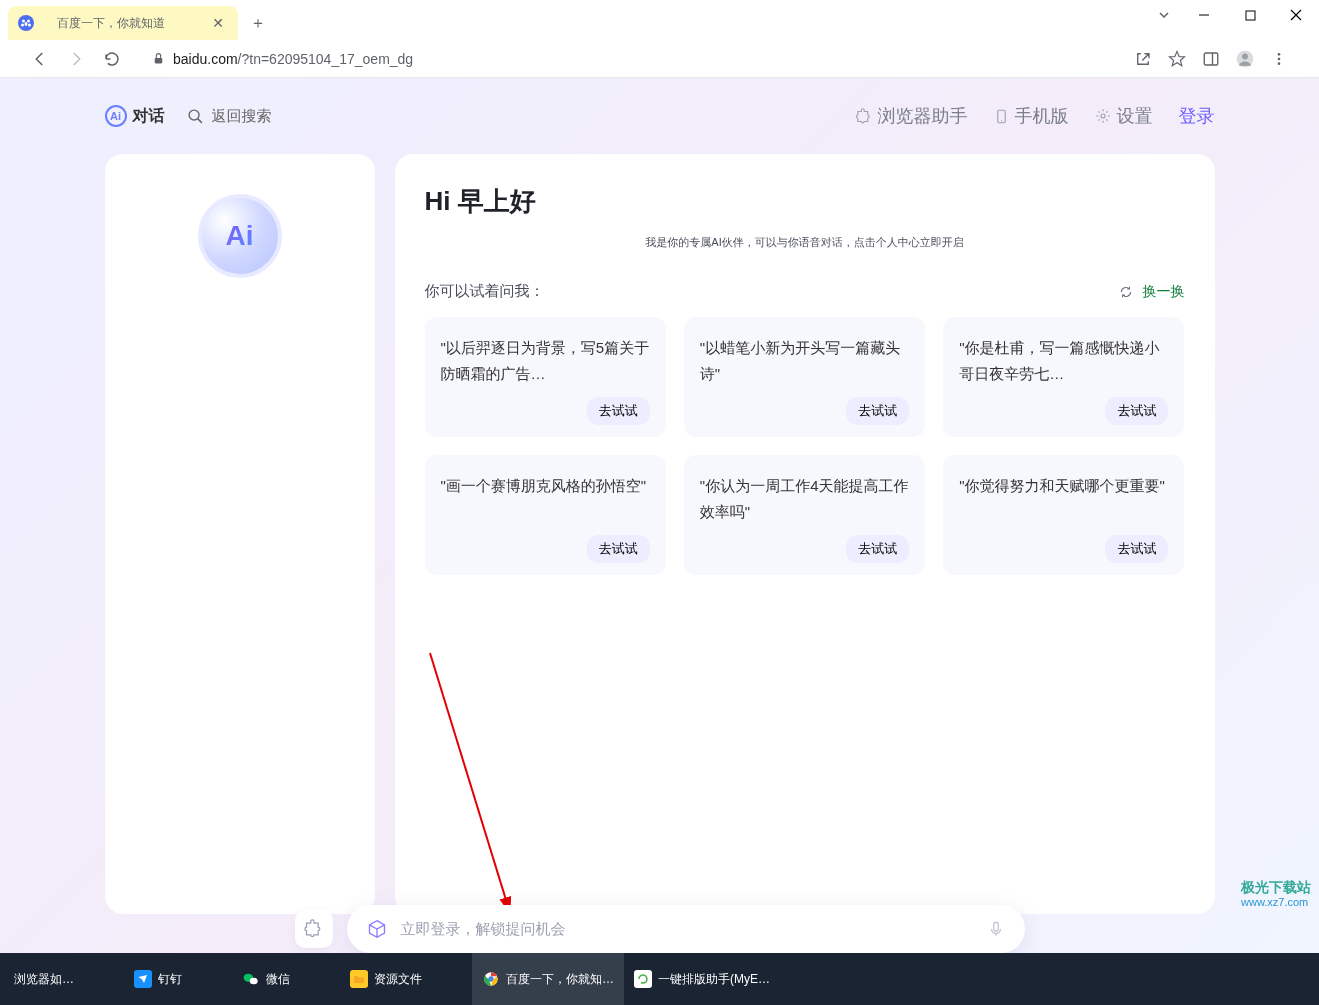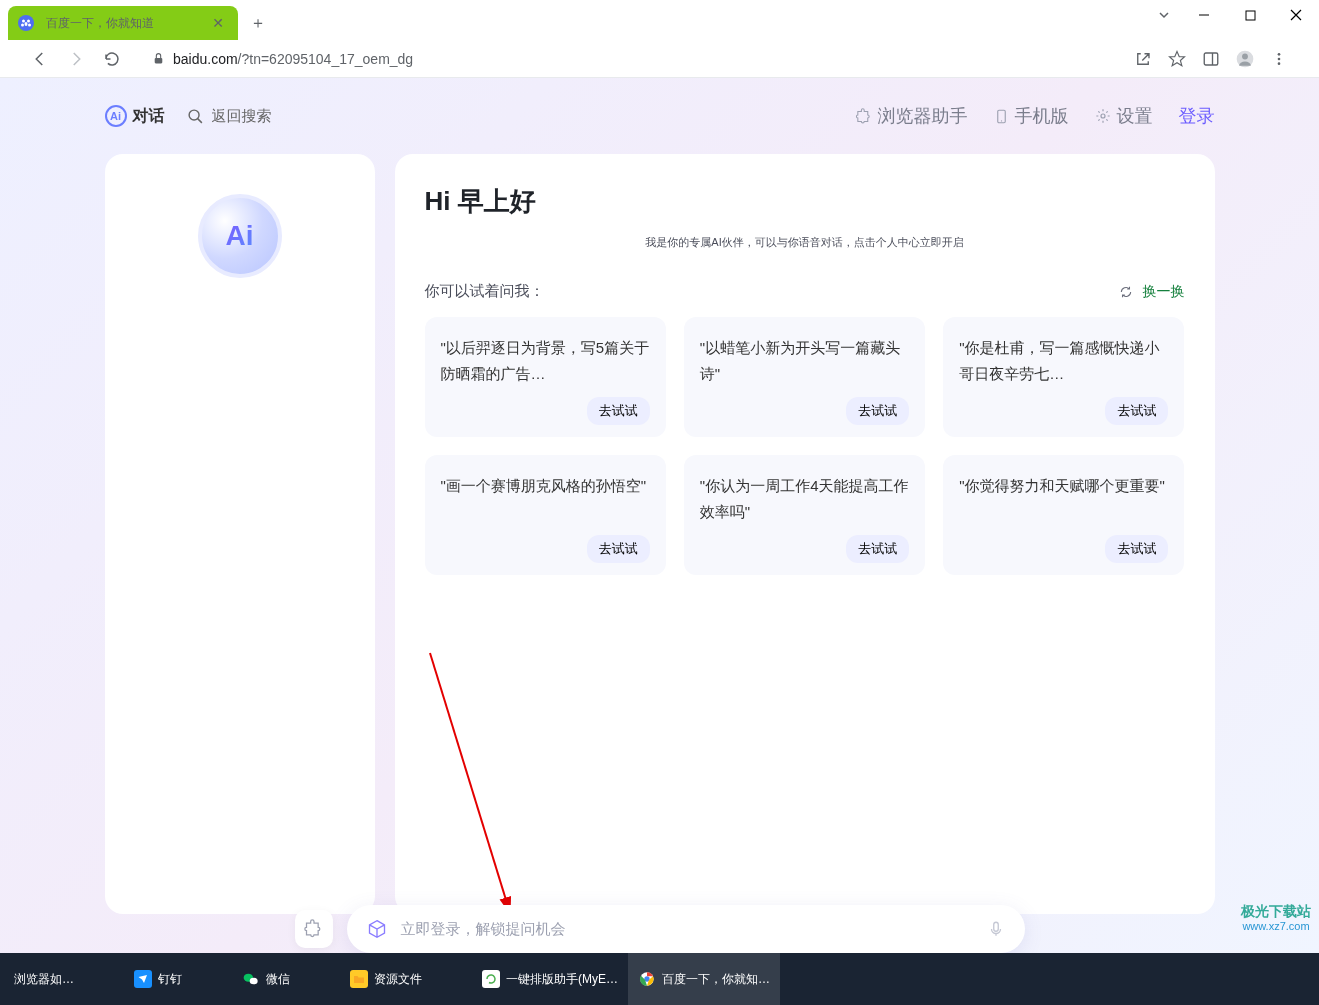--- a/index.html
+++ b/index.html
@@ -1,20 +1,20 @@
 <!DOCTYPE html>
 <html><head>
 <meta charset="utf-8">
 <style>
 * { margin: 0; padding: 0; box-sizing: border-box; font-family: "Microsoft YaHei", sans-serif; }
 body { width: 1319px; height: 1005px; overflow: hidden; background: #fff; position: relative; }
 
 
 .titlebar { height: 40px; background: #fff; display: flex; align-items: flex-end; position: relative; }
-.tab { display: flex; align-items: center; background: #84cc16; height: 34px; padding: 0 12px 0 10px; margin-left: 8px; border-radius: 8px 8px 0 0; gap: 12px; min-width: 230px; position: relative; }
+.tab { display: flex; align-items: center; background: #fef9c3; height: 34px; padding: 0 12px 0 10px; margin-left: 8px; border-radius: 8px 8px 0 0; gap: 23px; min-width: 230px; position: relative; }
 .tab-favicon { width: 16px; height: 16px; background: #4e6ef2; border-radius: 50%; display:flex;align-items:center;justify-content:center;color:#fff;font-size:10px;}
 .tab-title { font-size: 12px; color: #5f6368; flex: 1; }
 .tab-close { width: 16px; height: 16px; display:flex;align-items:center;justify-content:center; color:#5f6368; cursor:pointer; font-size:14px;}
 .new-tab { width: 28px; height: 28px; display:flex;align-items:center;justify-content:center; color:#5f6368; cursor:pointer; margin-left:6px; margin-bottom:3px;}
 .window-controls { position: absolute; right: 0; top: 0; display: flex; height: 30px; }
 .win-btn { width: 46px; display:flex; align-items:center; justify-content:center; color:#000; font-size:12px; cursor:pointer;}
 .win-chevron { width: 34px; display:flex;align-items:center;justify-content:center;color:#5f6368;}
 
 
 .addressbar { height: 38px; background: #fff; display:flex; align-items:center; padding: 0 24px; gap: 4px; border-bottom: 1px solid #e8eaed; }
@@ -69,21 +69,21 @@
 .arrow-svg { position:absolute; left:420px; top:565px; pointer-events:none;}
 
 
 .taskbar { position:absolute; bottom:0; left:0; right:0; height:52px; background:#1a2433; display:flex; padding: 0 4px;}
 .task-item { display:flex; align-items:center; gap:6px; color:#fff; font-size:12px; padding: 0 10px; height:100%; cursor:pointer;}
 .task-item.active { background: rgba(255,255,255,0.12);}
 .task-icon { width:18px;height:18px;border-radius:3px;display:flex;align-items:center;justify-content:center;font-size:11px;}
 .task-sep { flex-basis: 40px;}
 
 
-.watermark { position:absolute; right:8px; bottom:32px; font-size:11px; color:#2896d4; text-align:center; line-height:1.2;}
+.watermark { position:absolute; right:8px; bottom:56px; font-size:11px; color:#2896d4; text-align:left; line-height:1.2;}
 .watermark .logo { font-weight:bold; color:#3a9; font-size:14px;}
 
 svg { display:block; }
 </style>
 </head>
 <body>
 
 <div class="titlebar">
   <div class="tab">
     <div class="tab-favicon">
@@ -337,33 +337,33 @@
   <div class="task-sep"></div>
   <div class="task-item">
     <div class="task-icon" style="background:#ffca28">
       <svg width="12" height="10" viewBox="0 0 24 20">
           <path d="M2 4 H9 L11 7 H22 V18 H2 Z" fill="#f9a825"></path>
         </svg>
     </div>
     <span>资源文件</span>
   </div>
   <div class="task-sep"></div>
-  <div class="task-item">
-    <div class="task-icon" style="background:#fff">
-      <svg width="12" height="12" viewBox="0 0 24 24">
-          <path d="M4 12 a8 8 0 1 1 4 7" stroke="#4caf50" stroke-width="3" fill="none"></path>
-        </svg>
-    </div>
-    <span>一键排版助手(MyE…</span>
-  </div>
   <div class="task-item active">
     <div class="task-icon">
       <svg width="16" height="16" viewBox="0 0 24 24">
           <circle cx="12" cy="12" r="10" fill="#fff"></circle>
           <circle cx="12" cy="12" r="4" fill="#4285f4"></circle>
           <path d="M12 2 A10 10 0 0 1 21 8 L12 8 Z" fill="#ea4335"></path>
           <path d="M21 8 A10 10 0 0 1 12 22 L15 13 Z" fill="#fbbc05"></path>
           <path d="M12 22 A10 10 0 0 1 3 7 L9 13 Z" fill="#34a853"></path>
         </svg>
     </div>
     <span>百度一下，你就知…</span>
   </div>
+  <div class="task-item">
+    <div class="task-icon" style="background:#fff">
+      <svg width="12" height="12" viewBox="0 0 24 24">
+          <path d="M4 12 a8 8 0 1 1 4 7" stroke="#4caf50" stroke-width="3" fill="none"></path>
+        </svg>
+    </div>
+    <span>一键排版助手(MyE…</span>
+  </div>
 </div>
 
 </body></html>

